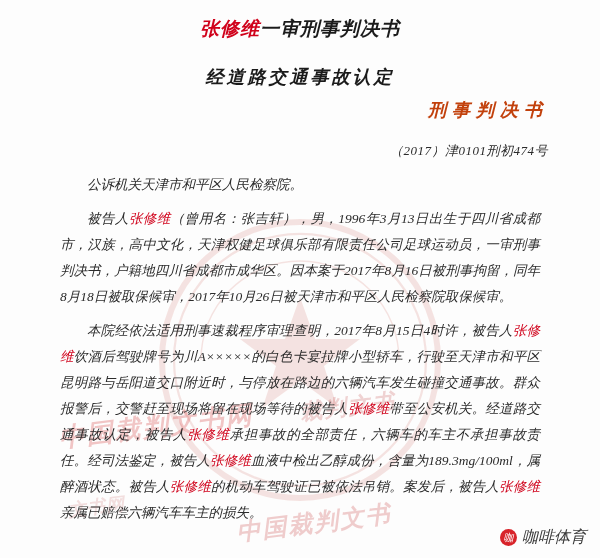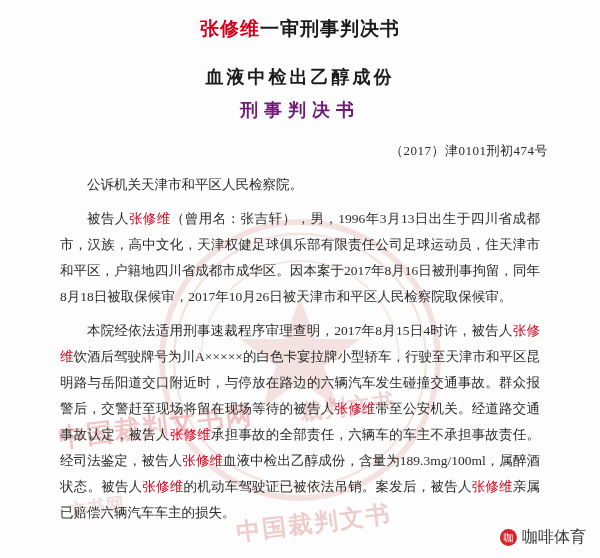--- a/index.html
+++ b/index.html
@@ -13,20 +13,21 @@
     font-family: "Liberation Sans", sans-serif;
     color: #222;
     overflow: hidden;
   }
   .page {
     position: relative;
     width: 600px;
     height: 558px;
     background: #fdfdfd;
     overflow: hidden;
+    font-style: italic;
   }
 
   
   .doc-title {
     text-align: center;
     padding-top: 16px;
     font-size: 19px;
     font-weight: bold;
     letter-spacing: 1px;
     color: #1b1b1b;
@@ -77,27 +78,27 @@
   }
   .court-name {
     text-align: center;
     font-size: 18px;
     font-weight: bold;
     letter-spacing: 3px;
     line-height: 30px;
     color: #1b1b1b;
   }
   .court-sub {
-    text-align: center;
+    text-align: right;
     font-size: 18px;
     font-weight: bold;
     letter-spacing: 6px;
     line-height: 32px;
     margin-top: 2px;
-    color: #701a75;
+    color: #c2410c;
   }
   .case-no {
     text-align: right;
     font-size: 13px;
     margin-top: 12px;
     margin-bottom: 4px;
     letter-spacing: 0.5px;
   }
   p.para {
     margin: 8px;
@@ -181,26 +182,26 @@
       <path d="M100 58 L110 86 L140 86 L116 104 L125 132 L100 114 L75 132 L84 104 L60 86 L90 86 Z" fill="#c0392b"></path>
       <path d="M34 100 a66 66 0 0 1 132 0" fill="none" stroke="#c0392b" stroke-width="1"></path>
     </svg>
 
     <div class="wm-text wm-a">中国裁判文书网</div>
     <div class="wm-text wm-b">裁判文书</div>
     <div class="wm-text wm-e">文书网</div>
     <div class="wm-text wm-c">中国裁判文书</div>
 
     <div class="content-inner">
-      <div class="court-name">血液中检出乙醇成份</div>
+      <div class="court-name">经道路交通事故认定</div>
       <div class="court-sub">刑事判决书</div>
       <div class="case-no">（2017）津0101刑初474号</div>
       <div id="paragraphs">
           <p class="para"><span>公诉机关天津市和平区人民检察院。</span></p>
-          <p class="para"><span>被告人</span><span class="hl">张修维</span><span>（曾用名：张吉轩），男，1996年3月13日出生于四川省成都市，汉族，高中文化，天津权健足球俱乐部有限责任公司足球运动员，住天津市和平区，户籍地四川省成都市成华区。因本案于2017年8月16日被刑事拘留，同年8月18日被取保候审，2017年10月26日被天津市和平区人民检察院取保候审。</span></p>
+          <p class="para"><span>被告人</span><span class="hl">张修维</span><span>（曾用名：张吉轩），男，1996年3月13日出生于四川省成都市，汉族，高中文化，天津权健足球俱乐部有限责任公司足球运动员，一审刑事判决书，户籍地四川省成都市成华区。因本案于2017年8月16日被刑事拘留，同年8月18日被取保候审，2017年10月26日被天津市和平区人民检察院取保候审。</span></p>
           <p class="para"><span>本院经依法适用刑事速裁程序审理查明，2017年8月15日4时许，被告人</span><span class="hl">张修维</span><span>饮酒后驾驶牌号为川A×××××的白色卡宴拉牌小型轿车，行驶至天津市和平区昆明路与岳阳道交口附近时，与停放在路边的六辆汽车发生碰撞交通事故。群众报警后，交警赶至现场将留在现场等待的被告人</span><span class="hl">张修维</span><span>带至公安机关。经道路交通事故认定，被告人</span><span class="hl">张修维</span><span>承担事故的全部责任，六辆车的车主不承担事故责任。经司法鉴定，被告人</span><span class="hl">张修维</span><span>血液中检出乙醇成份，含量为189.3mg/100ml，属醉酒状态。被告人</span><span class="hl">张修维</span><span>的机动车驾驶证已被依法吊销。案发后，被告人</span><span class="hl">张修维</span><span>亲属已赔偿六辆汽车车主的损失。</span></p>
         </div>
     </div>
   </div>
 
   <div class="footer-logo">
     <span class="badge">咖</span>
     <span class="ftxt">咖啡体育</span>
   </div>
 

